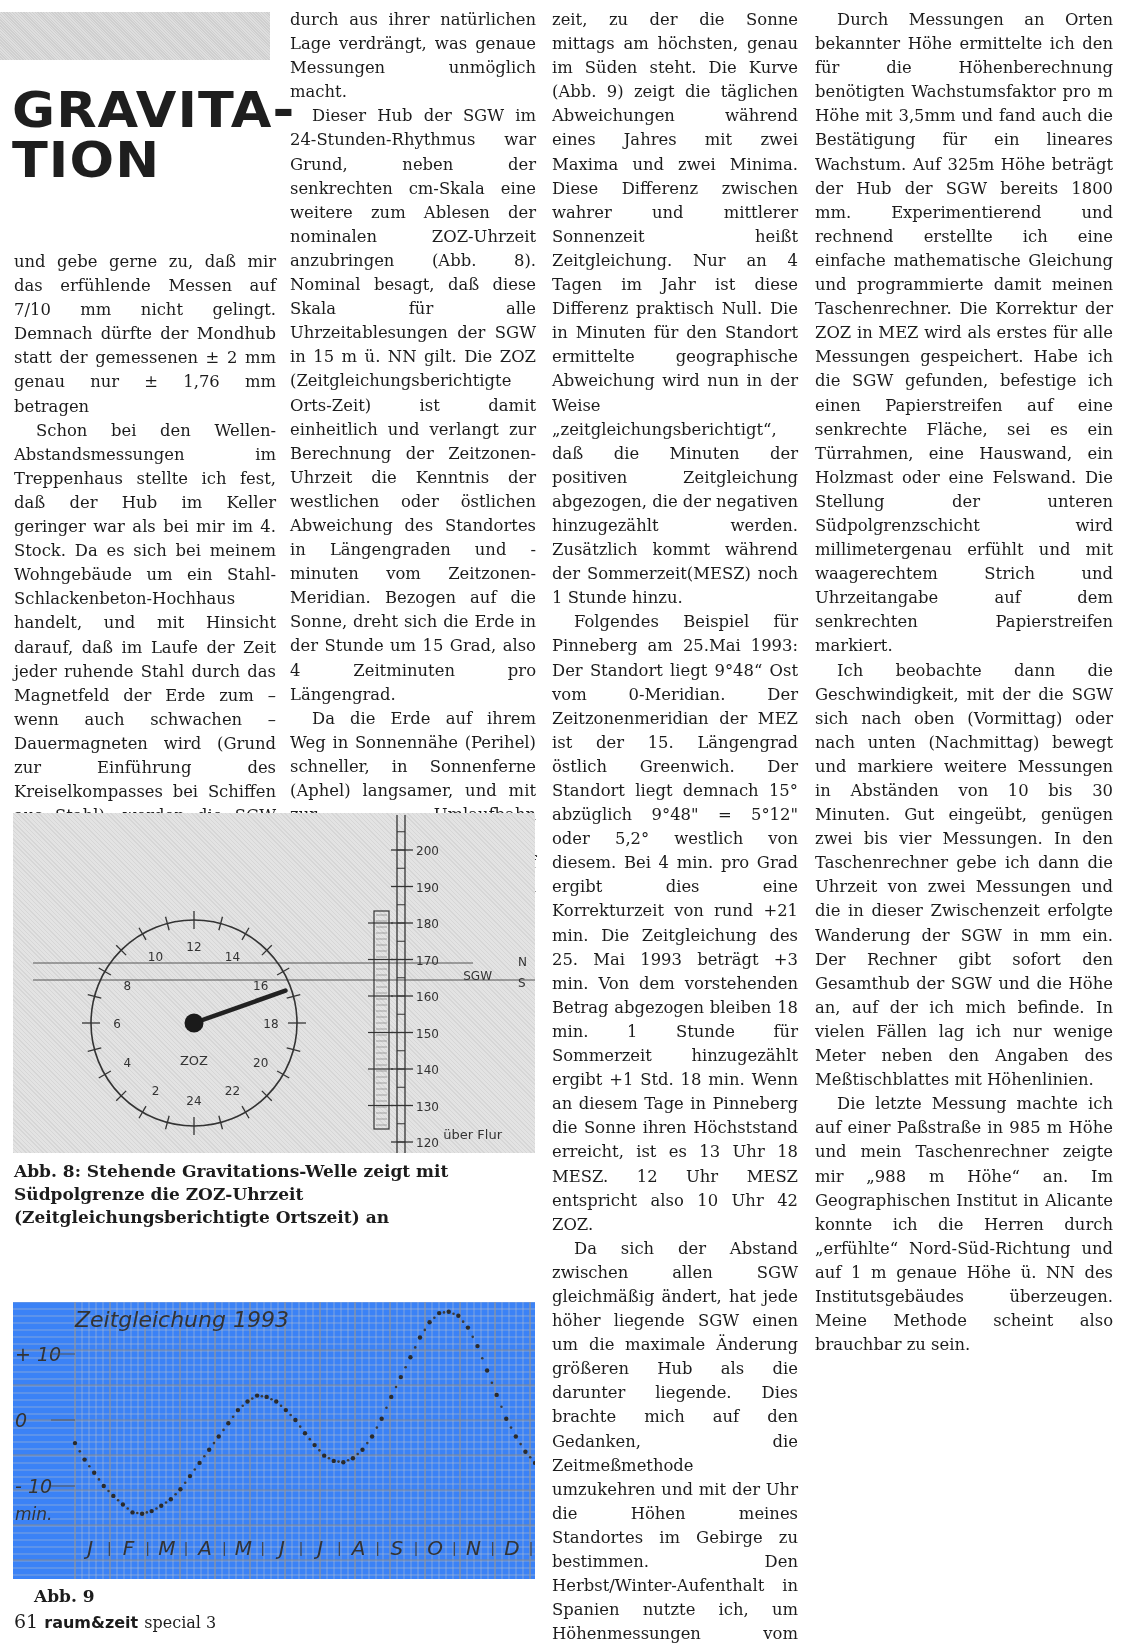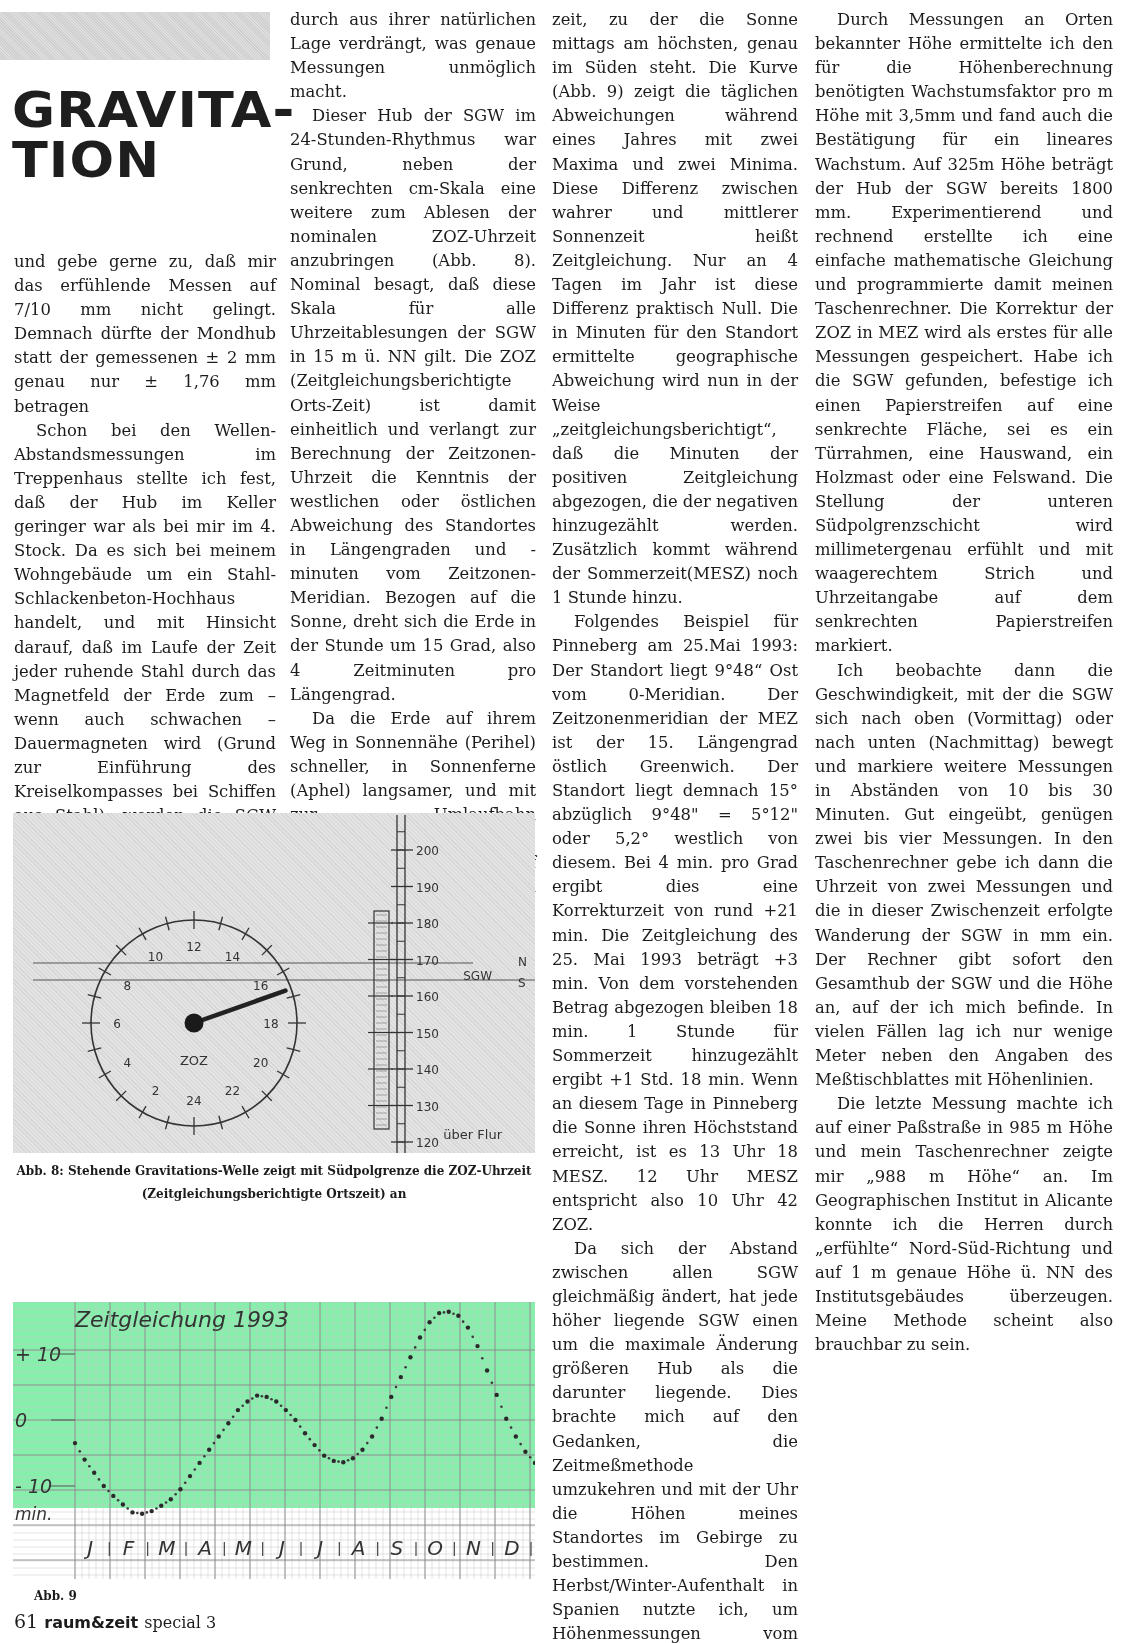--- a/index.html
+++ b/index.html
@@ -11,23 +11,23 @@
   #c1 { left:14px; width:262px; top:250px; }
   #c2 { left:290px; width:246px; }
   #c3 { left:552px; width:246px; }
   #c4 { left:815px; width:298px; }
   .grey-band { position:absolute; left:0; top:12px; width:270px; height:48px;
     background:repeating-linear-gradient(45deg,#cfcfcf 0 1px,#dedede 1px 2px); }
   .headline { position:absolute; left:12px; top:85px; font-family:"DejaVu Sans","Liberation Sans",sans-serif;
     font-weight:900; font-size:50px; line-height:50px; letter-spacing:1px; color:#1e1e1e; transform:scaleX(1.05); transform-origin:left; }
   .fig8 { position:absolute; left:13px; top:813px; width:522px; height:340px;
     background:repeating-linear-gradient(45deg,#d6d6d6 0 1px,#e3e3e3 1px 3px); }
-  .fig9 { position:absolute; left:13px; top:1302px; width:522px; height:206px;
-    background:#86efac; }
-  .caption { position:absolute; left:14px; font-family:"DejaVu Serif","Liberation Serif",serif; font-weight:bold; font-size:12px; line-height:23px; color:#1c1c1c;text-align:center; }
+  .fig9 { position:absolute; left:13px; top:1302px; width:522px; height:277px;
+    background:#3b82f6; }
+  .caption { position:absolute; left:14px; font-family:"DejaVu Serif","Liberation Serif",serif; font-weight:bold; font-size:17px; line-height:23px; color:#1c1c1c; }
   .footer { position:absolute; left:14px; top:1610px; font-size:19px; }
   .footer .brand { font-family:"DejaVu Sans","Liberation Sans",sans-serif; font-weight:bold; font-size:16px;text-align:right; }
   .footer .sp { font-size:16px; }
   svg text { font-family:"DejaVu Sans","Liberation Sans",sans-serif; }
 </style>
 </head>
 <body>
 
 <div class="grey-band"></div>
 <div class="headline">

